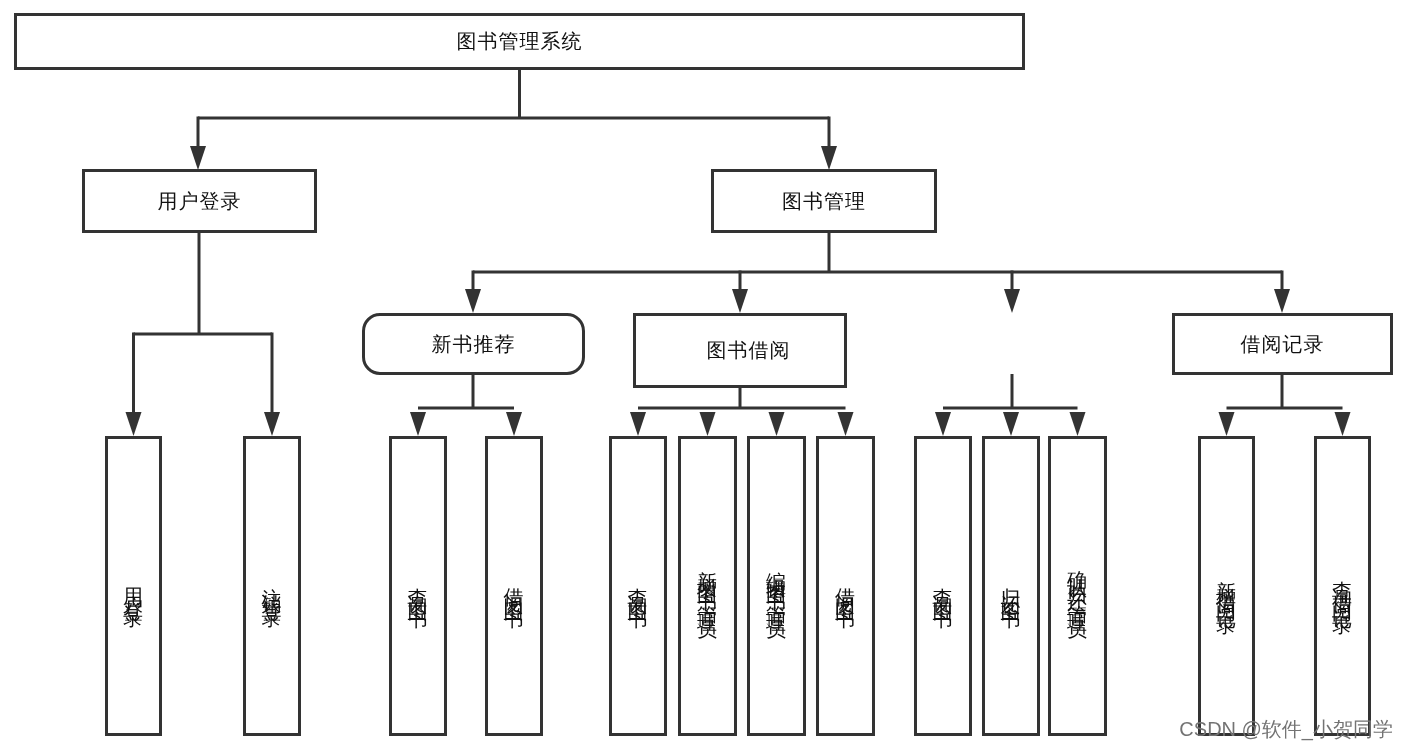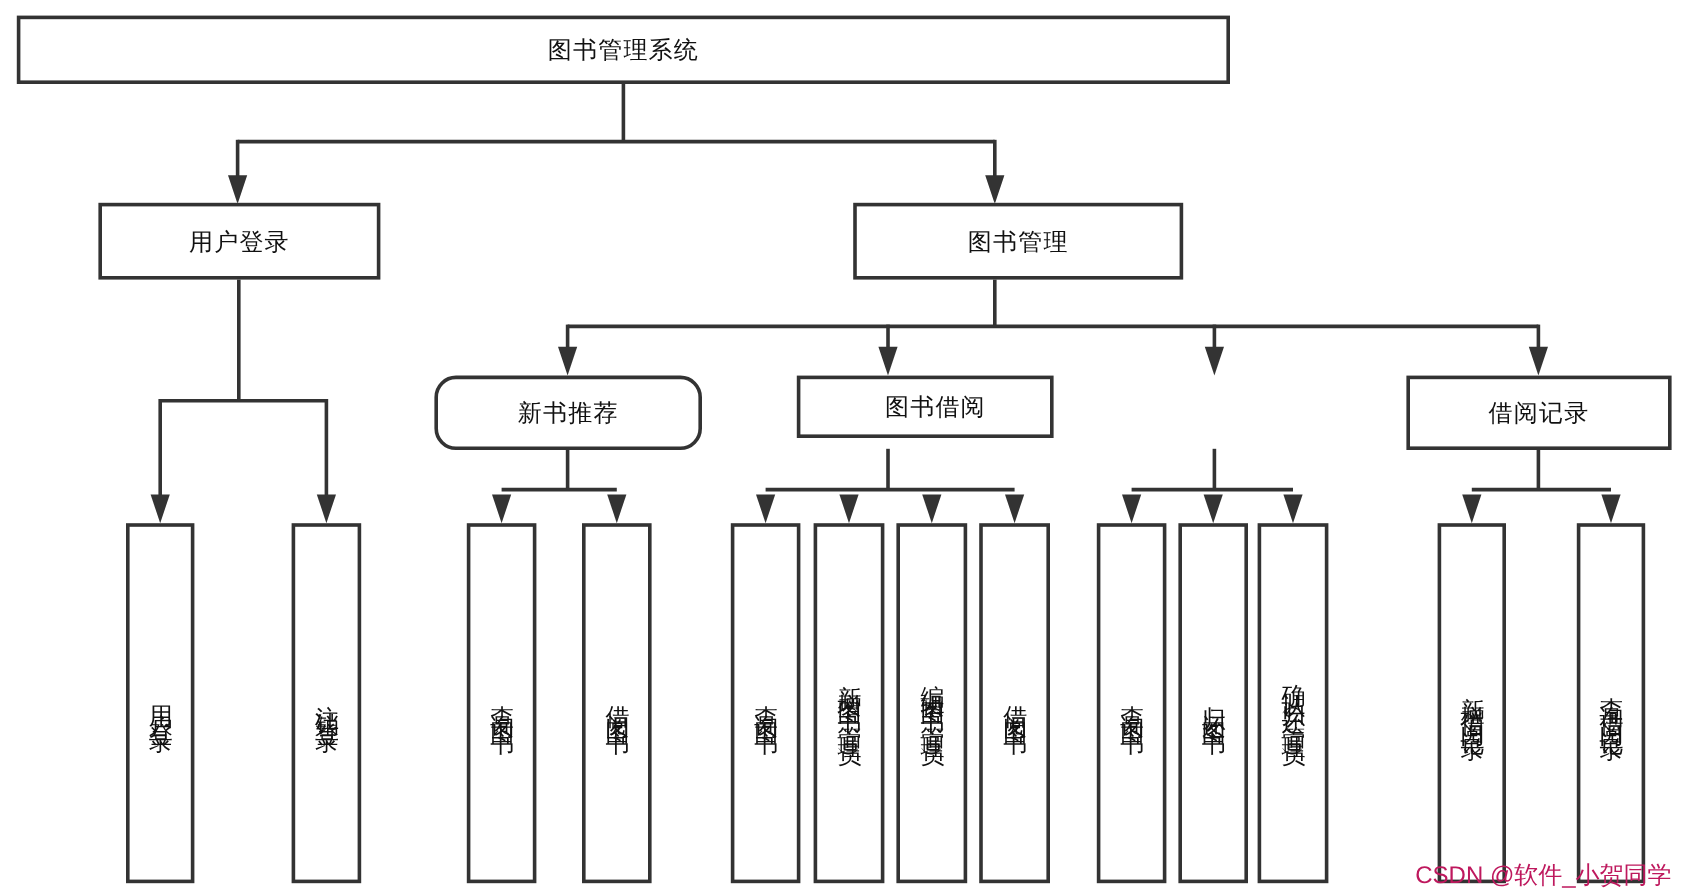--- a/index.html
+++ b/index.html
@@ -53,21 +53,21 @@
     line-height: 1;
     letter-spacing: 7px;
     color: #111111;
     white-space: nowrap;
   }
   .watermark {
     position: absolute;
     right: 12px;
     bottom: 4px;
     font-size: 20px;
-    color: #be185d;
+    color: #737373;
     z-index: 5;
     white-space: nowrap;
   }
 </style>
 </head>
 <body>
 
 <div id="canvas">
 
   <svg id="connector-layer" width="1405" height="747" viewBox="0 0 1405 747">
@@ -128,28 +128,28 @@
     </g>
   </svg>
 
   <div class="node" style="left:14px; top:13px; width:1011px; height:57px;">
     <span>图书管理系统</span>
   </div>
 
   <div class="node" style="left:82px; top:169px; width:235px; height:64px;">
     <span>用户登录</span>
   </div>
-  <div class="node" style="left:711px; top:169px; width:275px; height:64px;">
+  <div class="node" style="left:711px; top:169px; width:226px; height:64px;">
     <span>图书管理</span>
   </div>
 
   <div class="node" style="left:362px; top:313px; width:223px; height:62px;border-radius:18px;">
     <span>新书推荐</span>
   </div>
-  <div class="node" style="left:664px; top:313px; width:214px; height:52px;padding-left:17px;">
+  <div class="node" style="left:633px; top:313px; width:214px; height:75px;padding-left:17px;">
     <span>图书借阅</span>
   </div>
   <div class="node" style="left:1172px; top:313px; width:221px; height:62px;text-align:right;">
     <span>借阅记录</span>
   </div>
 
   <div class="leaf" style="left:105px; width:57px;">
     <span class="vtext">用户登录</span>
   </div>
   <div class="leaf" style="left:243px; width:58px;">

